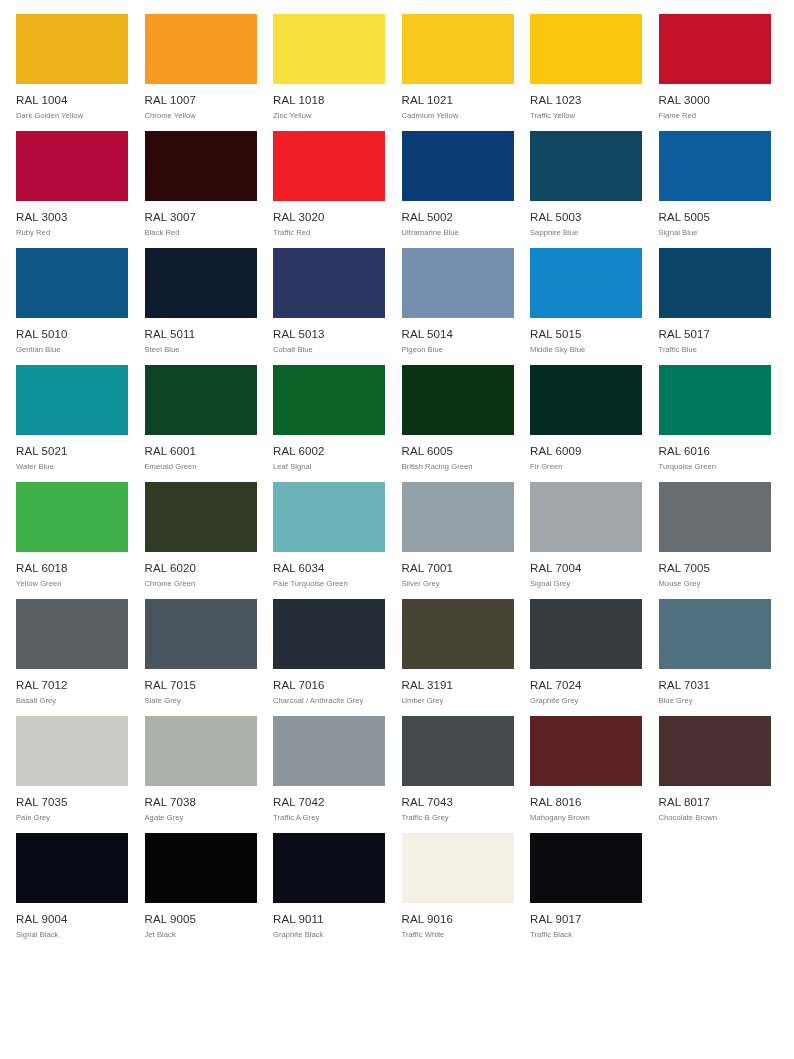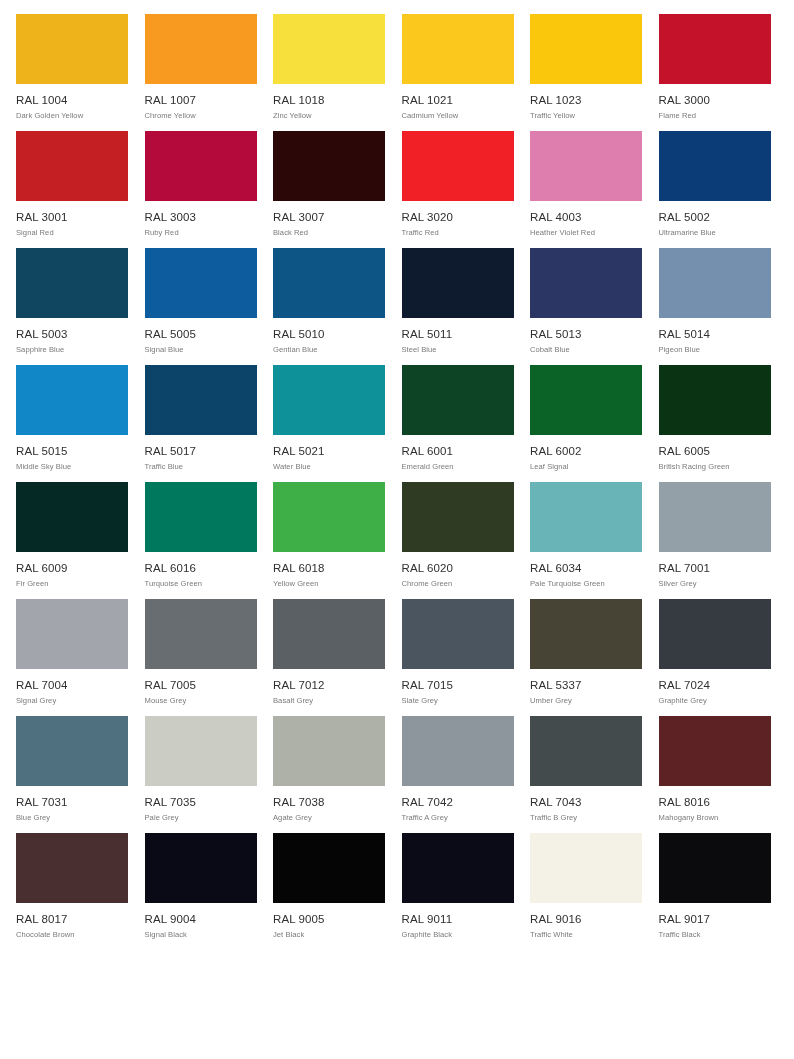--- a/index.html
+++ b/index.html
@@ -89,45 +89,35 @@
         <div class="swatch-chip" style="background-color: rgb(251, 199, 12);"></div>
         <div class="swatch-code">RAL 1023</div>
         <div class="swatch-name">Traffic Yellow</div>
       </div>
       <div class="swatch-cell">
         <div class="swatch-chip" style="background-color: rgb(196, 18, 43);"></div>
         <div class="swatch-code">RAL 3000</div>
         <div class="swatch-name">Flame Red</div>
       </div>
       <div class="swatch-cell">
-        <div class="swatch-chip" style="background-color: rgb(196, 31, 35);"></div>
-        <div class="swatch-code">RAL 3001</div>
-        <div class="swatch-name">Signal Red</div>
-      </div>
-      <div class="swatch-cell">
         <div class="swatch-chip" style="background-color: rgb(180, 9, 59);"></div>
         <div class="swatch-code">RAL 3003</div>
         <div class="swatch-name">Ruby Red</div>
       </div>
       <div class="swatch-cell">
         <div class="swatch-chip" style="background-color: rgb(43, 7, 7);"></div>
         <div class="swatch-code">RAL 3007</div>
         <div class="swatch-name">Black Red</div>
       </div>
       <div class="swatch-cell">
         <div class="swatch-chip" style="background-color: rgb(240, 32, 38);"></div>
         <div class="swatch-code">RAL 3020</div>
         <div class="swatch-name">Traffic Red</div>
       </div>
       <div class="swatch-cell">
-        <div class="swatch-chip" style="background-color: rgb(222, 126, 174);"></div>
-        <div class="swatch-code">RAL 4003</div>
-        <div class="swatch-name">Heather Violet Red</div>
-      </div>
-      <div class="swatch-cell">
         <div class="swatch-chip" style="background-color: rgb(12, 60, 120);"></div>
         <div class="swatch-code">RAL 5002</div>
         <div class="swatch-name">Ultramarine Blue</div>
       </div>
       <div class="swatch-cell">
         <div class="swatch-chip" style="background-color: rgb(17, 70, 96);"></div>
         <div class="swatch-code">RAL 5003</div>
         <div class="swatch-name">Sapphire Blue</div>
       </div>
       <div class="swatch-cell">
@@ -229,22 +219,27 @@
         <div class="swatch-chip" style="background-color: rgb(91, 96, 100);"></div>
         <div class="swatch-code">RAL 7012</div>
         <div class="swatch-name">Basalt Grey</div>
       </div>
       <div class="swatch-cell">
         <div class="swatch-chip" style="background-color: rgb(75, 85, 95);"></div>
         <div class="swatch-code">RAL 7015</div>
         <div class="swatch-name">Slate Grey</div>
       </div>
       <div class="swatch-cell">
+        <div class="swatch-chip" style="background-color: rgb(37, 46, 56);"></div>
+        <div class="swatch-code">RAL 7016</div>
+        <div class="swatch-name">Charcoal / Anthracite Grey</div>
+      </div>
+      <div class="swatch-cell">
         <div class="swatch-chip" style="background-color: rgb(71, 68, 53);"></div>
-        <div class="swatch-code">RAL 5337</div>
+        <div class="swatch-code">RAL 3191</div>
         <div class="swatch-name">Umber Grey</div>
       </div>
       <div class="swatch-cell">
         <div class="swatch-chip" style="background-color: rgb(54, 59, 66);"></div>
         <div class="swatch-code">RAL 7024</div>
         <div class="swatch-name">Graphite Grey</div>
       </div>
       <div class="swatch-cell">
         <div class="swatch-chip" style="background-color: rgb(78, 112, 127);"></div>
         <div class="swatch-code">RAL 7031</div>

